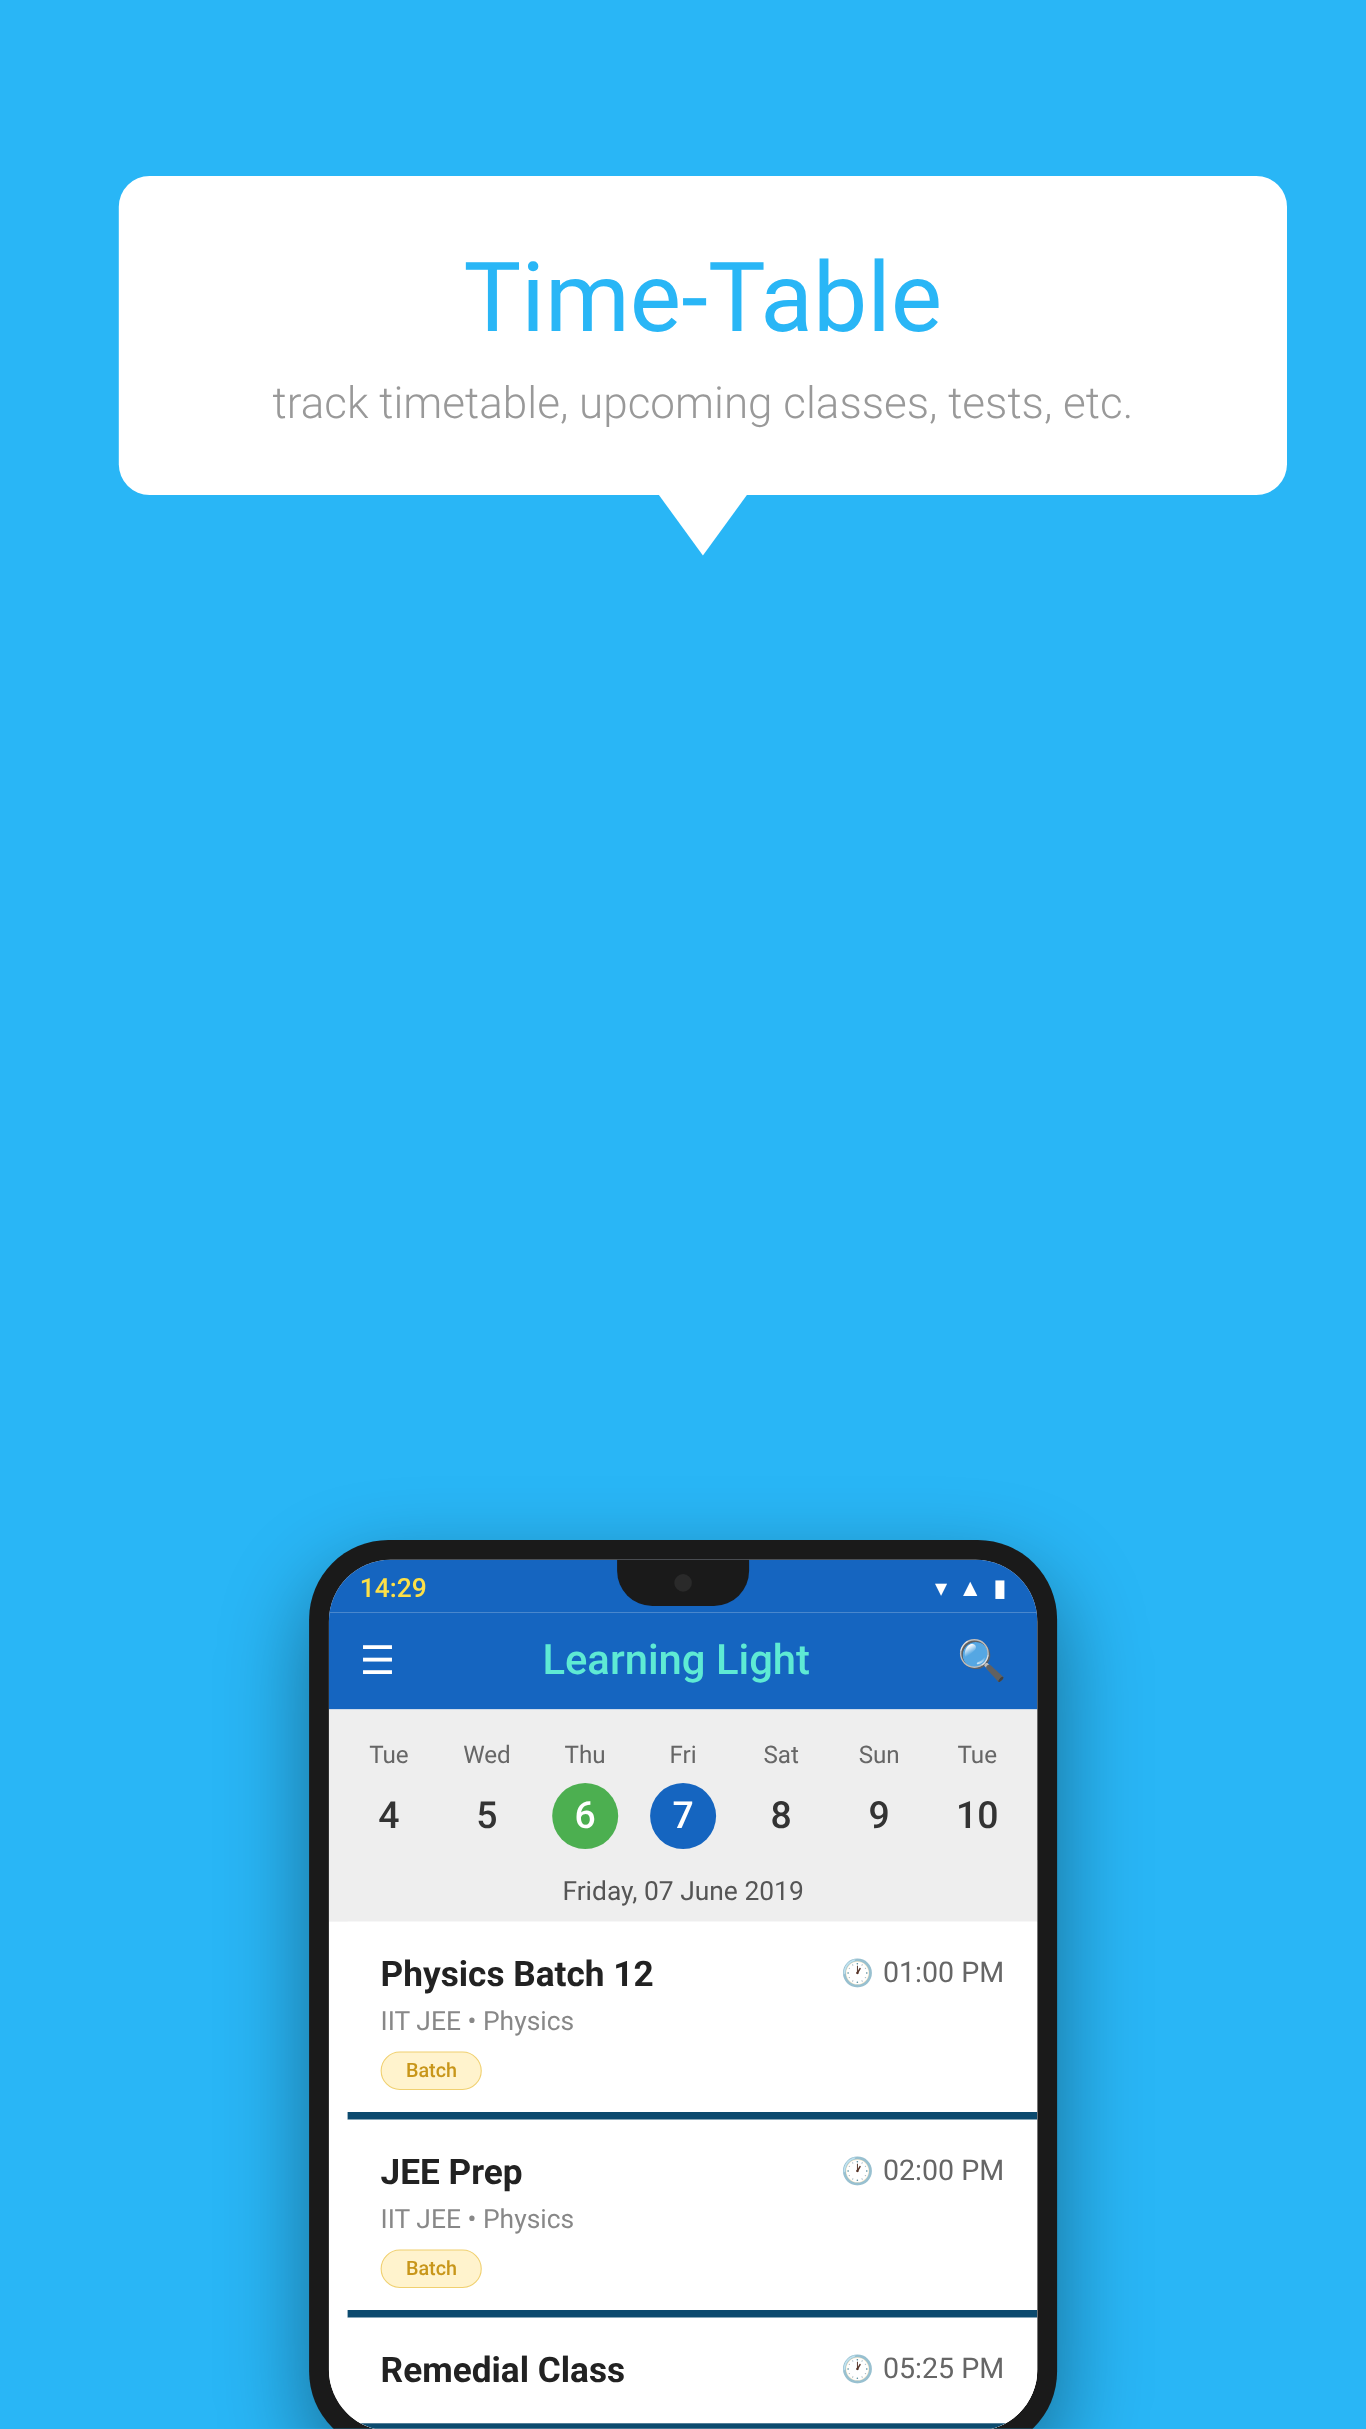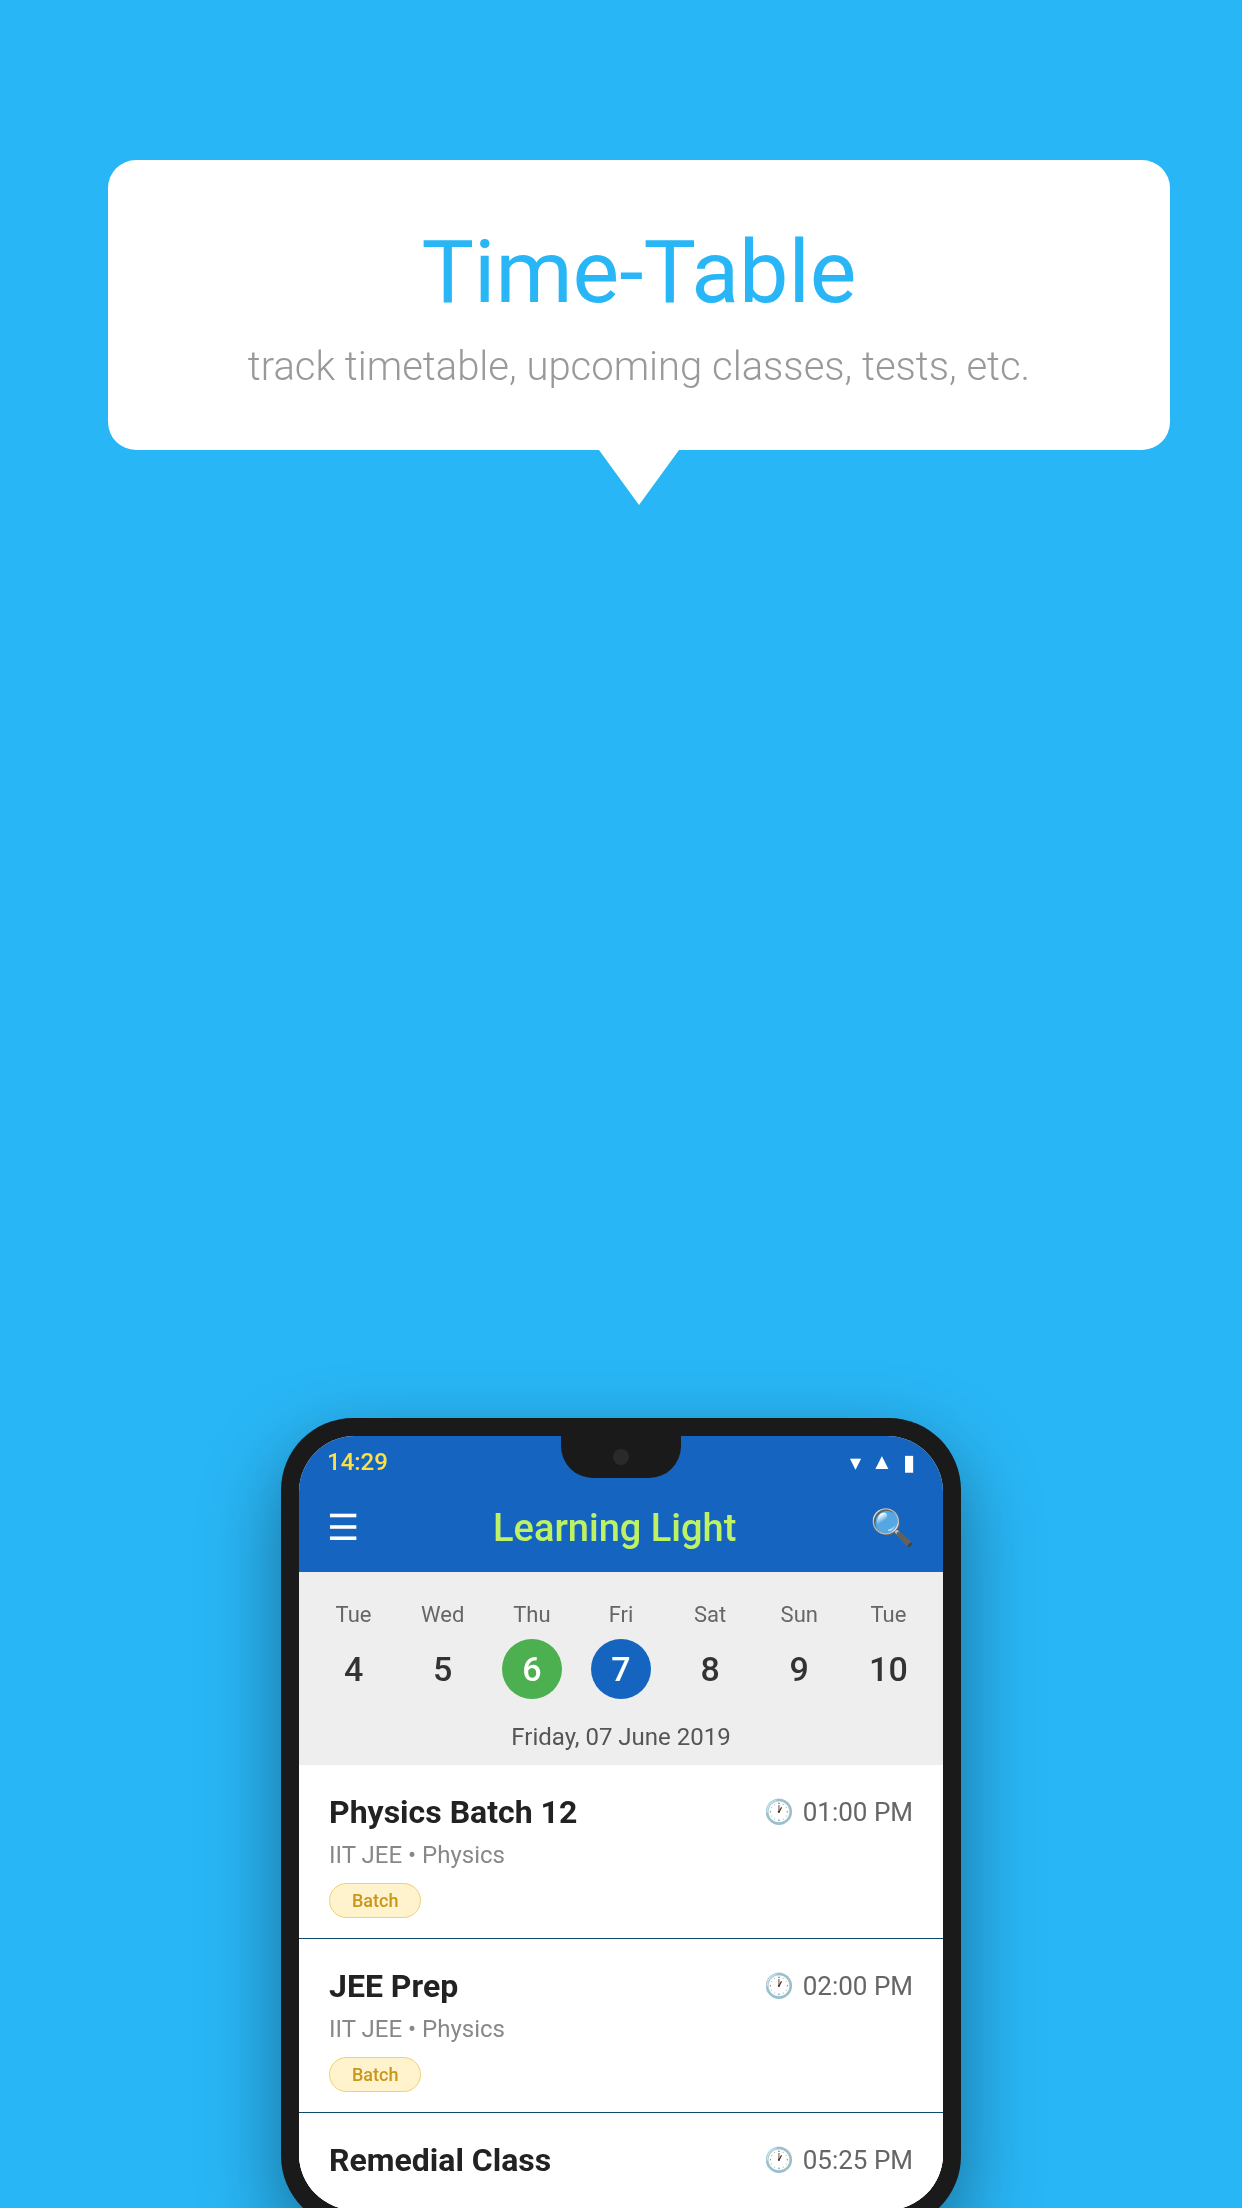--- a/index.html
+++ b/index.html
@@ -129,21 +129,21 @@
     .app-bar {
       background: #1565C0;
       padding: 22px 28px;
       display: flex;
       align-items: center;
       justify-content: space-between;
     }
 
     .app-bar-title {
       font-size: 38px;
-      color: #bef264;
+      color: #5eead4;
       font-weight: 500;
     }
 
     .menu-icon, .search-icon-btn {
       color: white;
       font-size: 36px;
       cursor: pointer;
     }
 
     
@@ -203,21 +203,22 @@
     }
 
     
     .classes-list {
       background: white;
     }
 
     .class-card {
       background: white;
       padding: 28px 30px 20px;
-      border-bottom: 1px solid #0c4a6e;
+      border-bottom: 7px solid #0c4a6e;
+      margin-left: 17px;
     }
 
     .class-card-header {
       display: flex;
       justify-content: space-between;
       align-items: center;
       margin-bottom: 10px;
     }
 
     .class-name {

